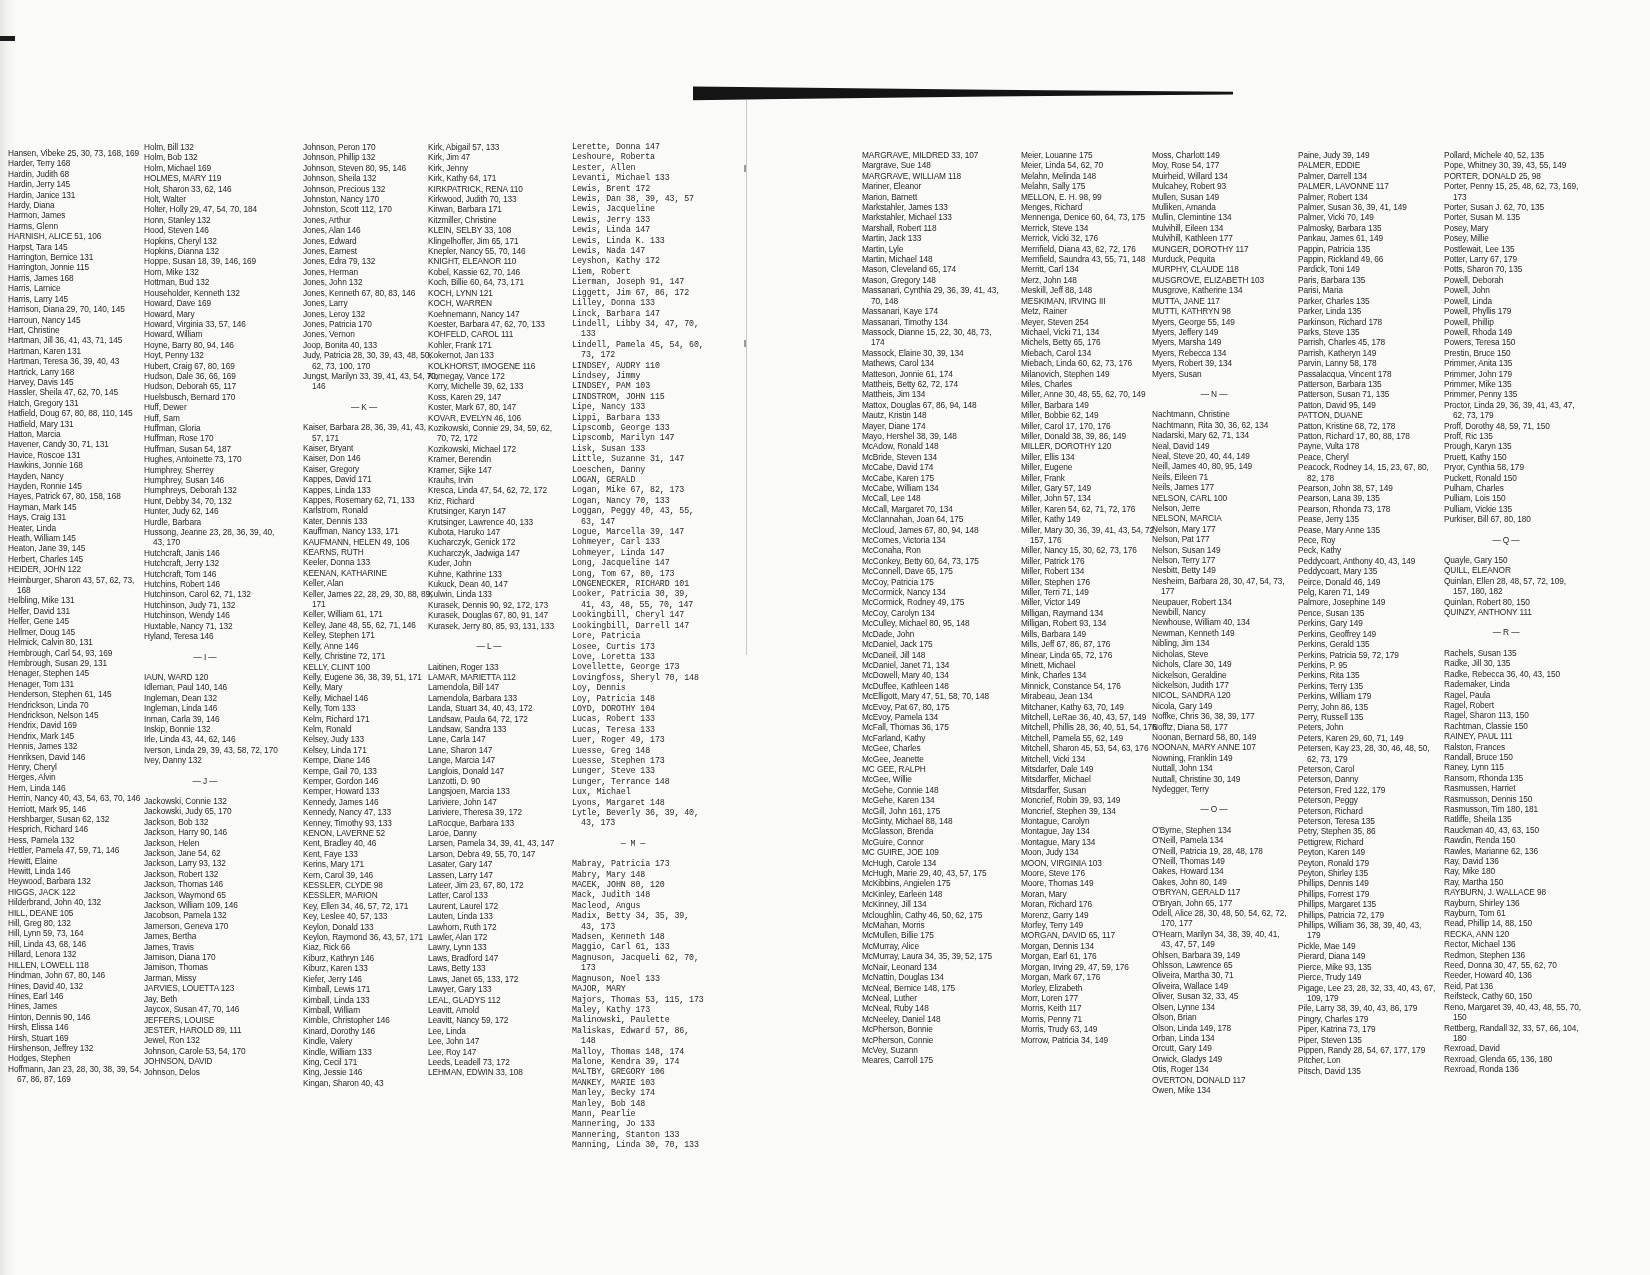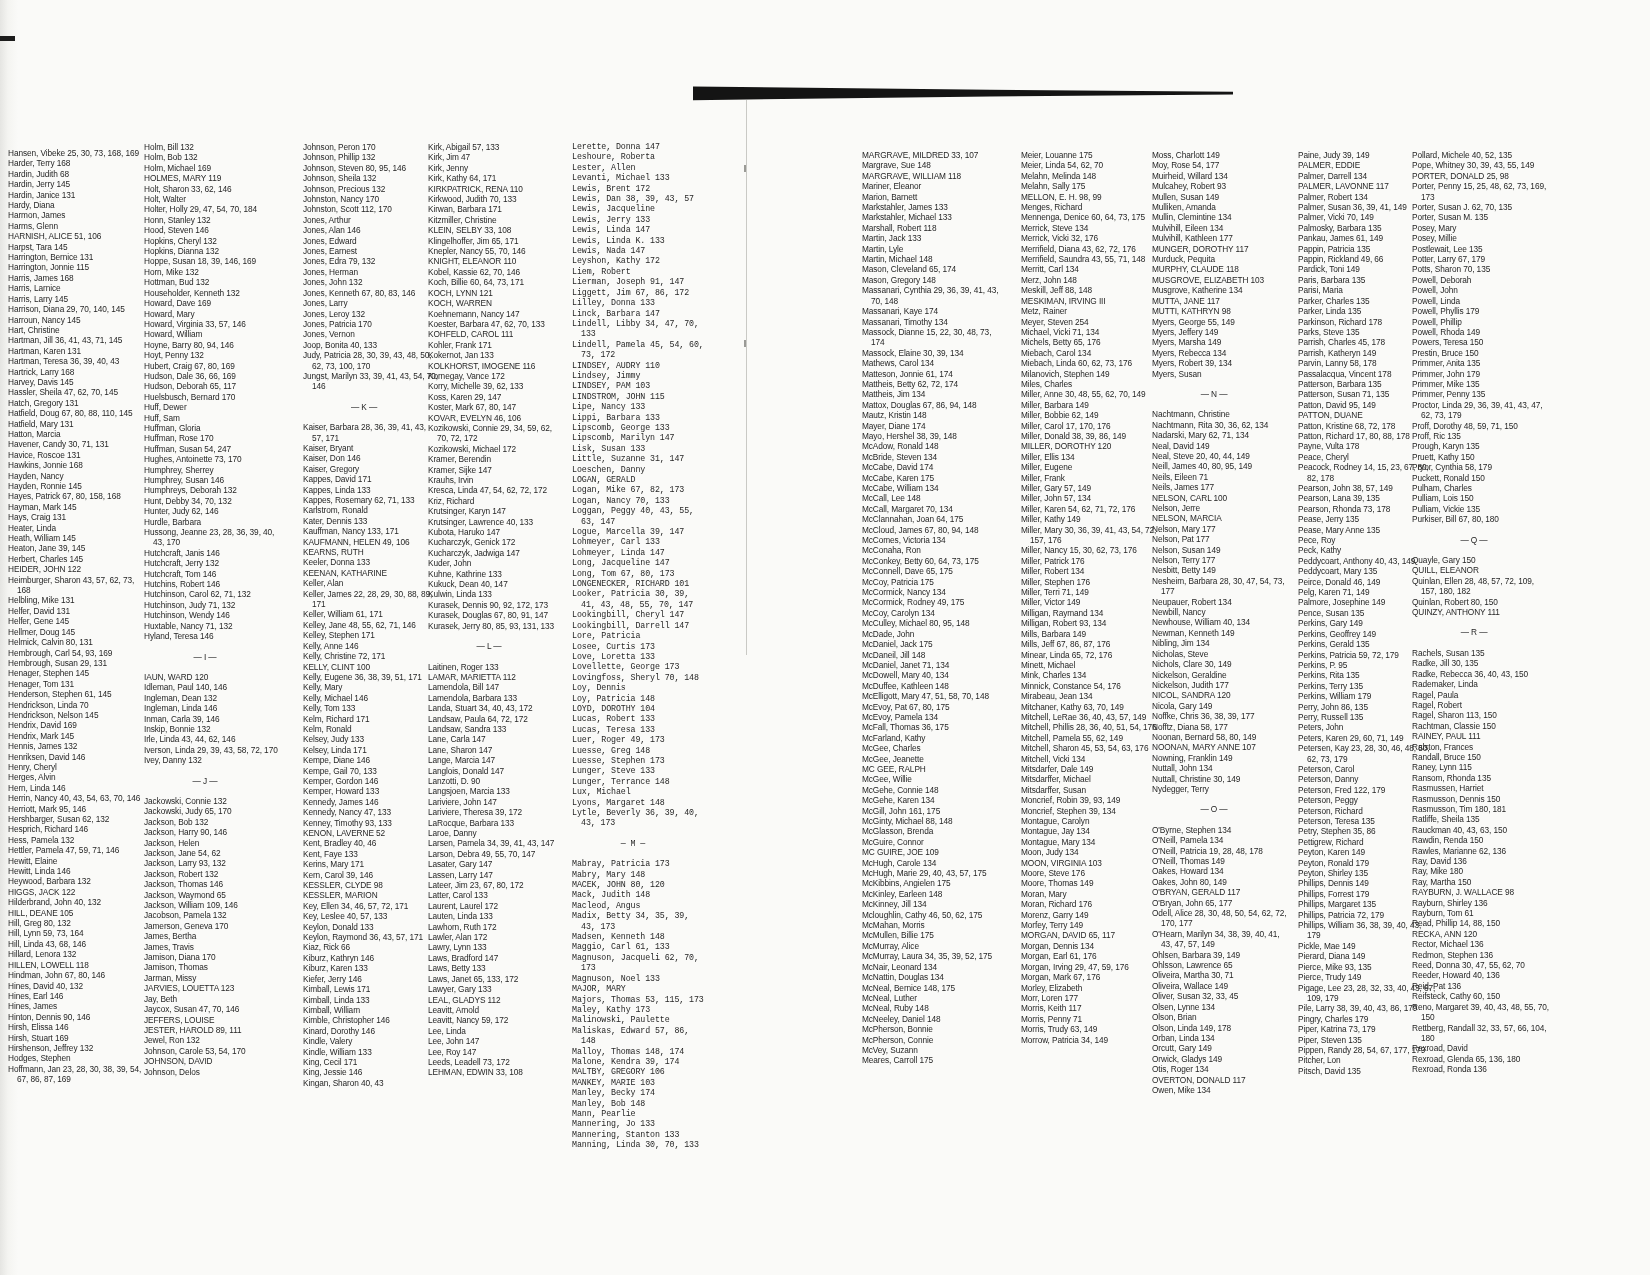--- a/index.html
+++ b/index.html
@@ -143,21 +143,21 @@
         <div class="entry">Hoyne, Barry 80, 94, 146</div>
         <div class="entry">Hoyt, Penny 132</div>
         <div class="entry">Hubert, Craig 67, 80, 169</div>
         <div class="entry">Hudson, Dale 36, 66, 169</div>
         <div class="entry">Hudson, Deborah 65, 117</div>
         <div class="entry">Huelsbusch, Bernard 170</div>
         <div class="entry">Huff, Dewer</div>
         <div class="entry">Huff, Sam</div>
         <div class="entry">Huffman, Gloria</div>
         <div class="entry">Huffman, Rose 170</div>
-        <div class="entry">Huffman, Susan 54, 247</div>
+        <div class="entry">Huffman, Susan 54, 187</div>
         <div class="entry">Hughes, Antoinette 73, 170</div>
         <div class="entry">Humphrey, Sherrey</div>
         <div class="entry">Humphrey, Susan 146</div>
         <div class="entry">Humphreys, Deborah 132</div>
         <div class="entry">Hunt, Debby 34, 70, 132</div>
         <div class="entry">Hunter, Judy 62, 146</div>
         <div class="entry">Hurdle, Barbara</div>
         <div class="entry">Hussong, Jeanne 23, 28, 36, 39, 40, 43, 170</div>
         <div class="entry">Hutchcraft, Janis 146</div>
         <div class="entry">Hutchcraft, Jerry 132</div>
@@ -813,21 +813,21 @@
         <div class="entry">Pierce, Trudy 149</div>
         <div class="entry">Pigage, Lee 23, 28, 32, 33, 40, 43, 67, 109, 179</div>
         <div class="entry">Pile, Larry 38, 39, 40, 43, 86, 179</div>
         <div class="entry">Pingry, Charles 179</div>
         <div class="entry">Piper, Katrina 73, 179</div>
         <div class="entry">Piper, Steven 135</div>
         <div class="entry">Pippen, Randy 28, 54, 67, 177, 179</div>
         <div class="entry">Pitcher, Lon</div>
         <div class="entry">Pitsch, David 135</div>
       </div>
-      <div class="col" style="left: 1412px; top: 150px; width: 138px;">
+      <div class="col" style="left: 1444px; top: 150px; width: 138px;">
         <div class="entry">Pollard, Michele 40, 52, 135</div>
         <div class="entry">Pope, Whitney 30, 39, 43, 55, 149</div>
         <div class="entry">PORTER, DONALD 25, 98</div>
         <div class="entry">Porter, Penny 15, 25, 48, 62, 73, 169, 173</div>
         <div class="entry">Porter, Susan J. 62, 70, 135</div>
         <div class="entry">Porter, Susan M. 135</div>
         <div class="entry">Posey, Mary</div>
         <div class="entry">Posey, Millie</div>
         <div class="entry">Postlewait, Lee 135</div>
         <div class="entry">Potter, Larry 67, 179</div>

